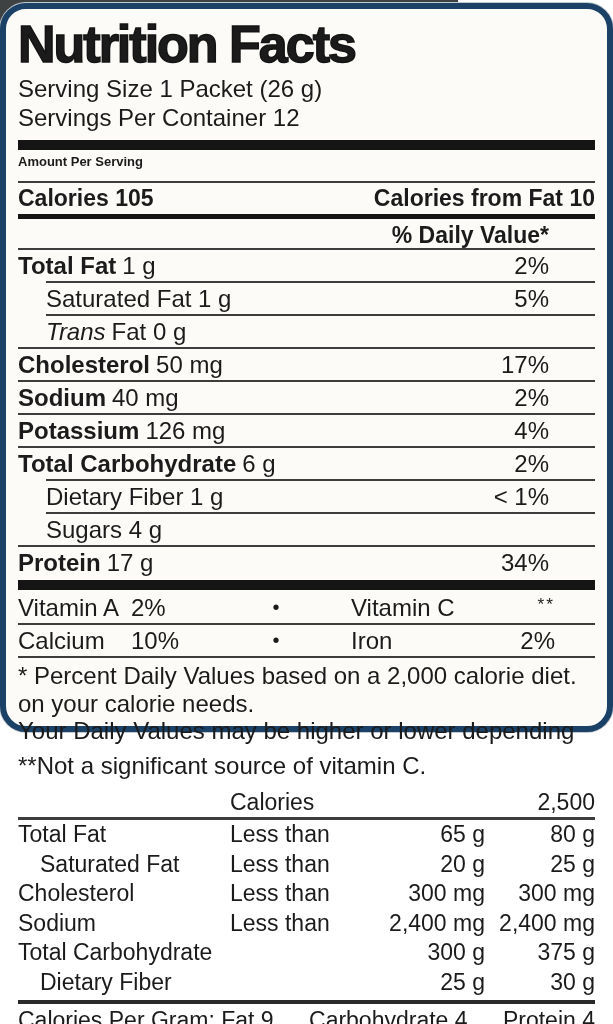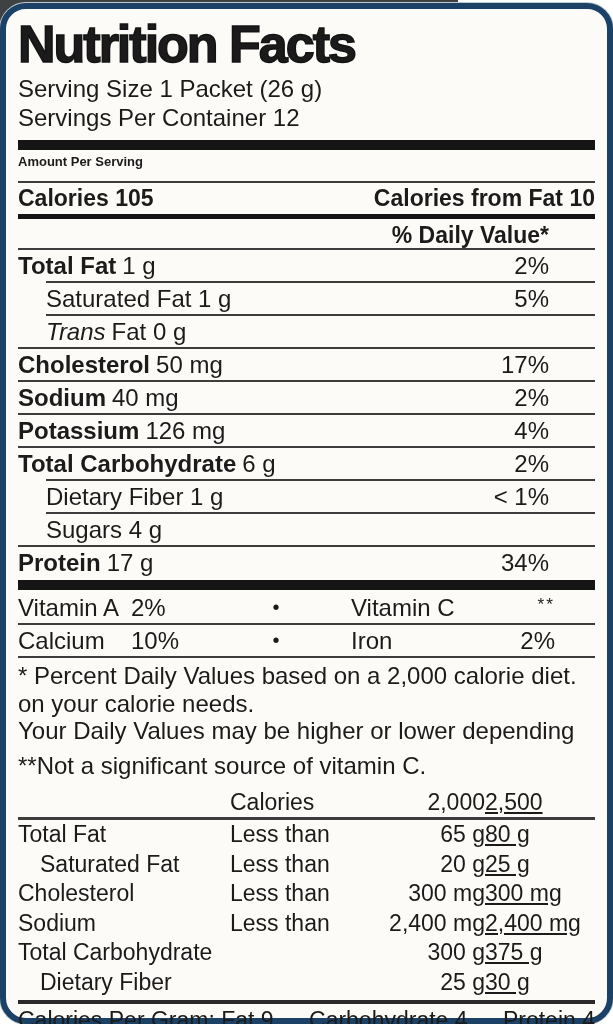--- a/index.html
+++ b/index.html
@@ -7,21 +7,21 @@
     width:613px;height:1024px;position:relative;background:#ffffff;
     font-family:"Liberation Sans","DejaVu Sans",sans-serif;color:#1b1b1b;
     -webkit-font-smoothing:antialiased;overflow:hidden;
   }
   .edge-artifact{
     position:absolute;top:0;left:0;width:458px;height:40px;
     background:#3f4243;z-index:0;
   }
   .nf-label{
     position:relative;z-index:1;box-sizing:border-box;
-    width:613px;height:1021px;margin-top:3px;
+    width:613px;height:729px;margin-top:3px;
     border:6px solid #1c4166;border-radius:26px;
     background:#fcfbf8;
     padding:6px 12px 6px 12px;
     box-shadow:0 0 0 1px #c3c9cf;
   }
   .title{
     font-size:52px;font-weight:bold;letter-spacing:-2px;line-height:54px;
     -webkit-text-stroke:1.5px #141414;margin:2px 0 3px 0;
   }
   .serv{font-size:24px;line-height:29px;}
@@ -54,21 +54,21 @@
   .v-rval{flex:1;text-align:right;padding-right:40px;}
   .sup{font-size:0.72em;vertical-align:6px;letter-spacing:2px;}
   .fnote{font-size:24px;line-height:27.5px;margin-top:4px;}
   .fnote2{font-size:24px;line-height:27px;margin-top:7px;}
   .ref-table{margin-top:9px;}
   .trow{display:flex;align-items:center;font-size:23px;height:29.5px;}
   .trow .t-name{width:212px;}
   .trow .t-name.ind{padding-left:22px;box-sizing:border-box;}
   .trow .t-qual{width:118px;}
   .trow .t-v1{width:137px;text-align:right;}
-  .trow .t-v2{flex:1;text-decoration:underline;}
+  .trow .t-v2{flex:1;text-align:right;}
   .thead{border-bottom:3px solid #3d3d3d;}
   .cpg-line{border-top:4px solid #2a2a2a;margin-top:3px;}
   .cpg{
     display:flex;justify-content:space-between;align-items:center;
     font-size:23px;height:32px;
   }
 </style>
 </head>
 <body>
 
@@ -170,21 +170,20 @@
     <div>* Percent Daily Values based on a 2,000 calorie diet.</div>
     <div>on your calorie needs.</div>
     <div>Your Daily Values may be higher or lower depending</div>
   </div>
   <div class="fnote2">**Not a significant source of vitamin C.</div>
 
   <section class="ref-table">
     <div class="trow thead">
       <span class="t-name"></span>
       <span class="t-qual">Calories</span>
-      <span class="t-v1">2,000</span>
       <span class="t-v2">2,500</span>
     </div>
     <div class="trow">
       <span class="t-name">Total Fat</span>
       <span class="t-qual">Less than</span>
       <span class="t-v1">65 g</span>
       <span class="t-v2">80 g</span>
     </div>
     <div class="trow">
       <span class="t-name ind">Saturated Fat</span>

